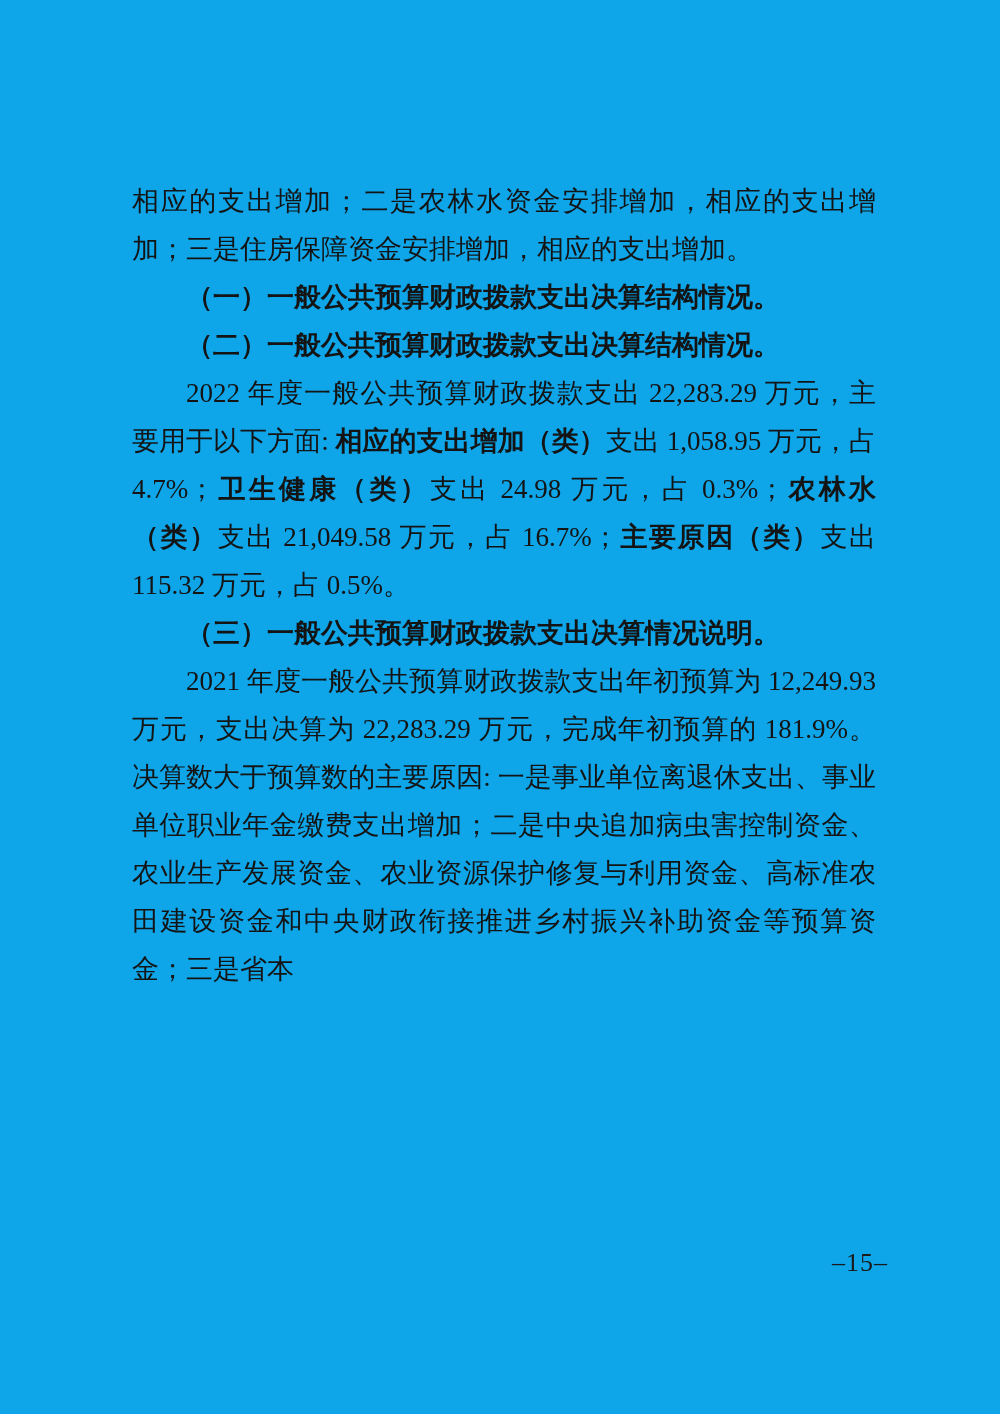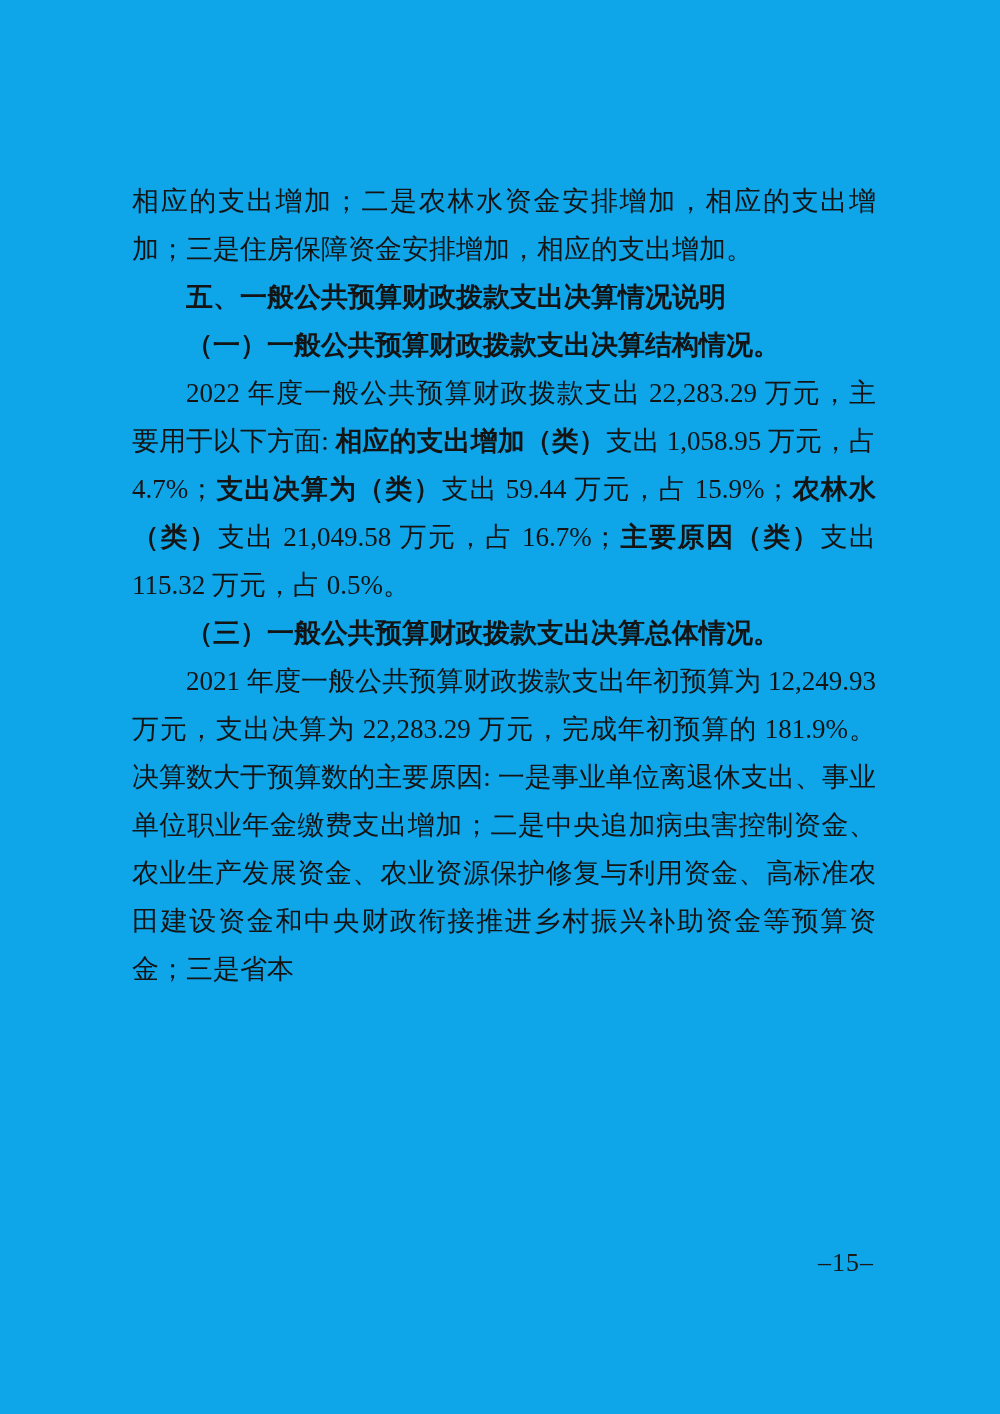--- a/index.html
+++ b/index.html
@@ -33,53 +33,53 @@
     font-weight: 700;
     font-family: "Liberation Sans", "DejaVu Sans", sans-serif;
   }
   .bold {
     font-weight: 700;
     font-family: "Liberation Sans", "DejaVu Sans", sans-serif;
   }
   .page-number {
     position: absolute;
     top: 1246px;
-    right: 126px;
+    right: 112px;
     font-size: 26px;
     line-height: 34px;
     letter-spacing: 1px;
     color: #1a1a1a;
   }
 </style>
 </head>
 <body>
 
 <div class="page">
   <div class="doc">
 
     <p class="para no-indent">
       <span>相应的支出增加；二是农林水资金安排增加，相应的支出增加；三是住房保障资金安排增加，相应的支出增加。</span>
     </p>
 
-    <p class="para heading">
-      <span>五、一般公共预算财政拨款支出决算情况说明</span>
-    </p>
 
     <p class="para heading">
       <span>（一）一般公共预算财政拨款支出决算结构情况。</span>
     </p>
 
 
+    <p class="para heading">
+      <span>（二）一般公共预算财政拨款支出决算结构情况。</span>
+    </p>
 
     <p class="para">
-      <span>2022 年度一般公共预算财政拨款支出 22,283.29 万元，主要用于以下方面: </span><span class="bold">相应的支出增加（类）</span><span>支出 1,058.95 万元，占 4.7%；</span><span class="bold">支出决算为（类）</span><span>支出 59.44 万元，占 15.9%；</span><span class="bold">农林水（类）</span><span>支出 21,049.58 万元，占 16.7%；</span><span class="bold">主要原因（类）</span><span>支出 115.32 万元，占 0.5%。</span>
+      <span>2022 年度一般公共预算财政拨款支出 22,283.29 万元，主要用于以下方面: </span><span class="bold">相应的支出增加（类）</span><span>支出 1,058.95 万元，占 4.7%；</span><span class="bold">卫生健康（类）</span><span>支出 24.98 万元，占 0.3%；</span><span class="bold">农林水（类）</span><span>支出 21,049.58 万元，占 16.7%；</span><span class="bold">主要原因（类）</span><span>支出 115.32 万元，占 0.5%。</span>
     </p>
 
     <p class="para heading">
-      <span>（三）一般公共预算财政拨款支出决算总体情况。</span>
+      <span>（三）一般公共预算财政拨款支出决算情况说明。</span>
     </p>
 
     <p class="para">
       <span>2021 年度一般公共预算财政拨款支出年初预算为 12,249.93 万元，支出决算为 22,283.29 万元，完成年初预算的 181.9%。决算数大于预算数的主要原因: 一是事业单位离退休支出、事业单位职业年金缴费支出增加；二是中央追加病虫害控制资金、农业生产发展资金、农业资源保护修复与利用资金、高标准农田建设资金和中央财政衔接推进乡村振兴补助资金等预算资金；三是省本</span>
     </p>
 
   </div>
 
   <div class="page-number">–15–</div>
 </div>

